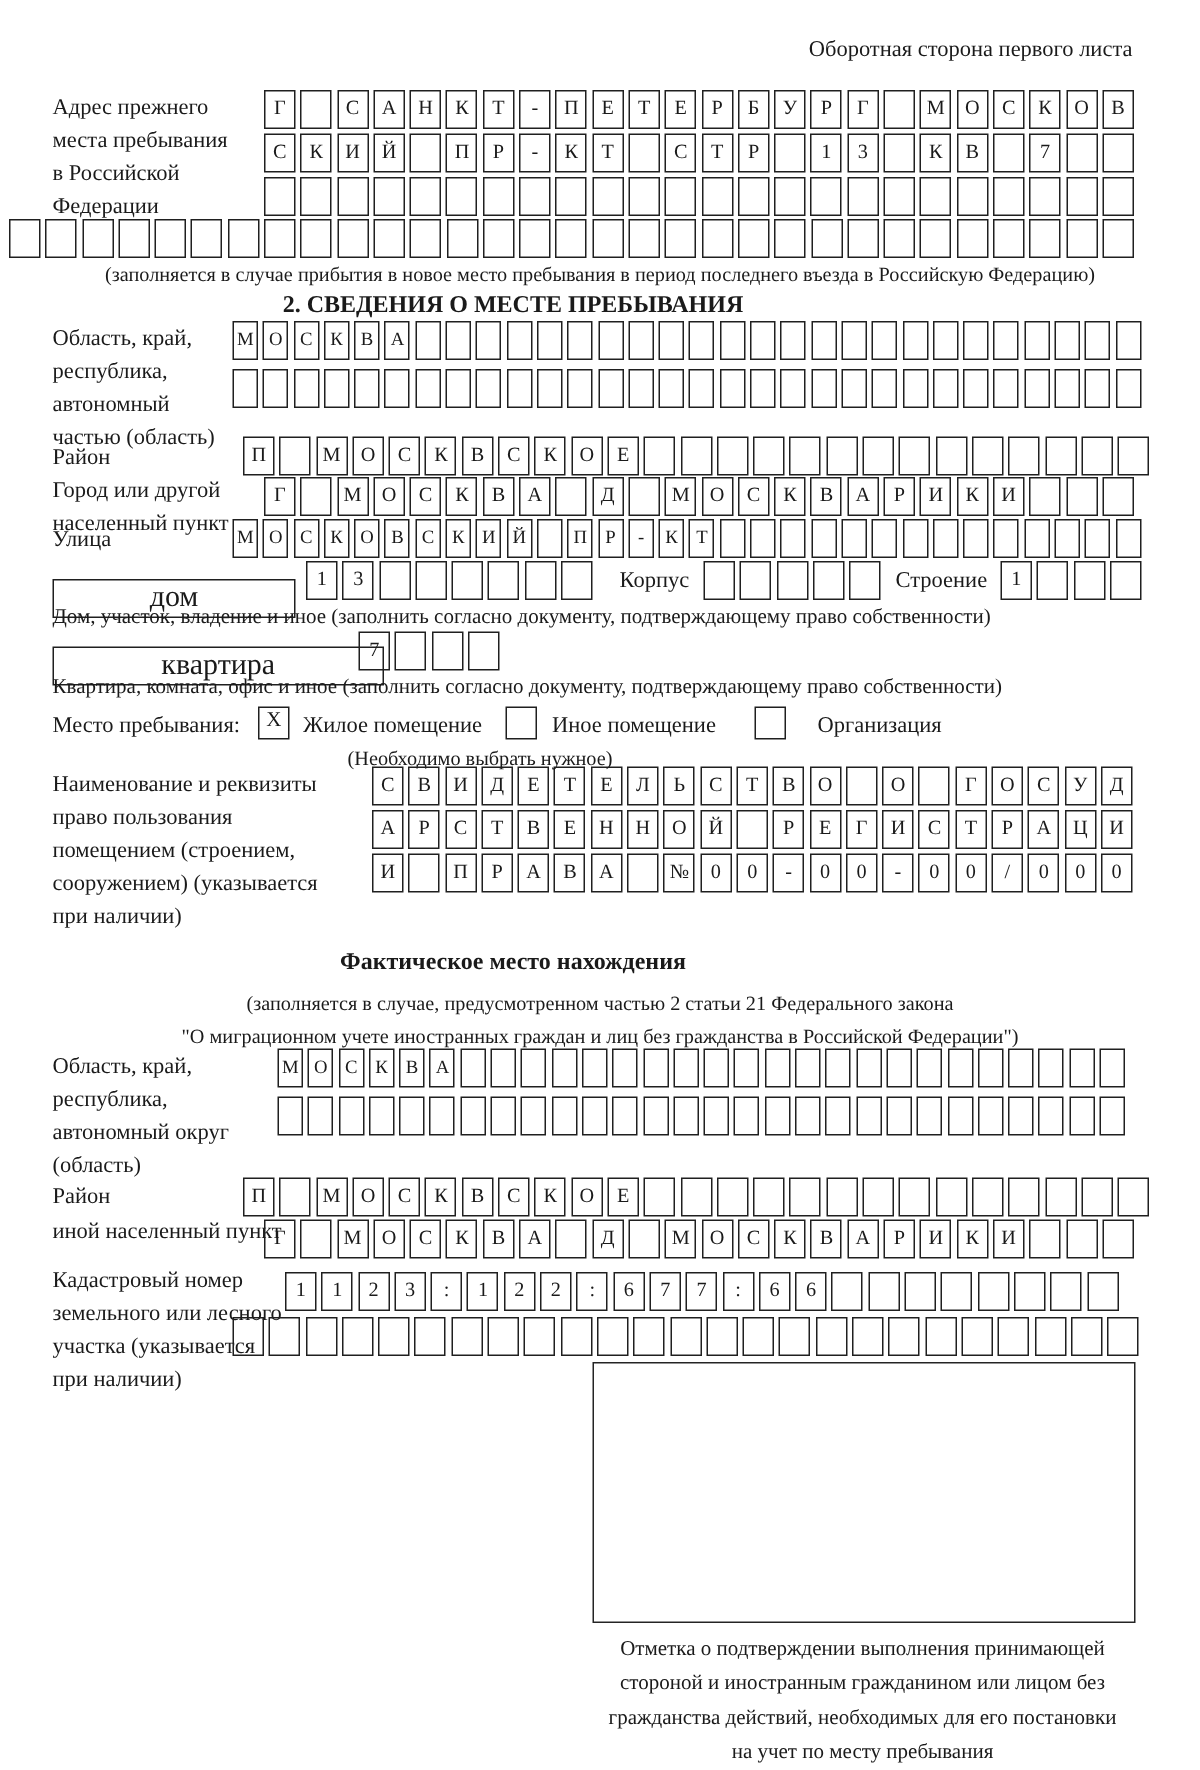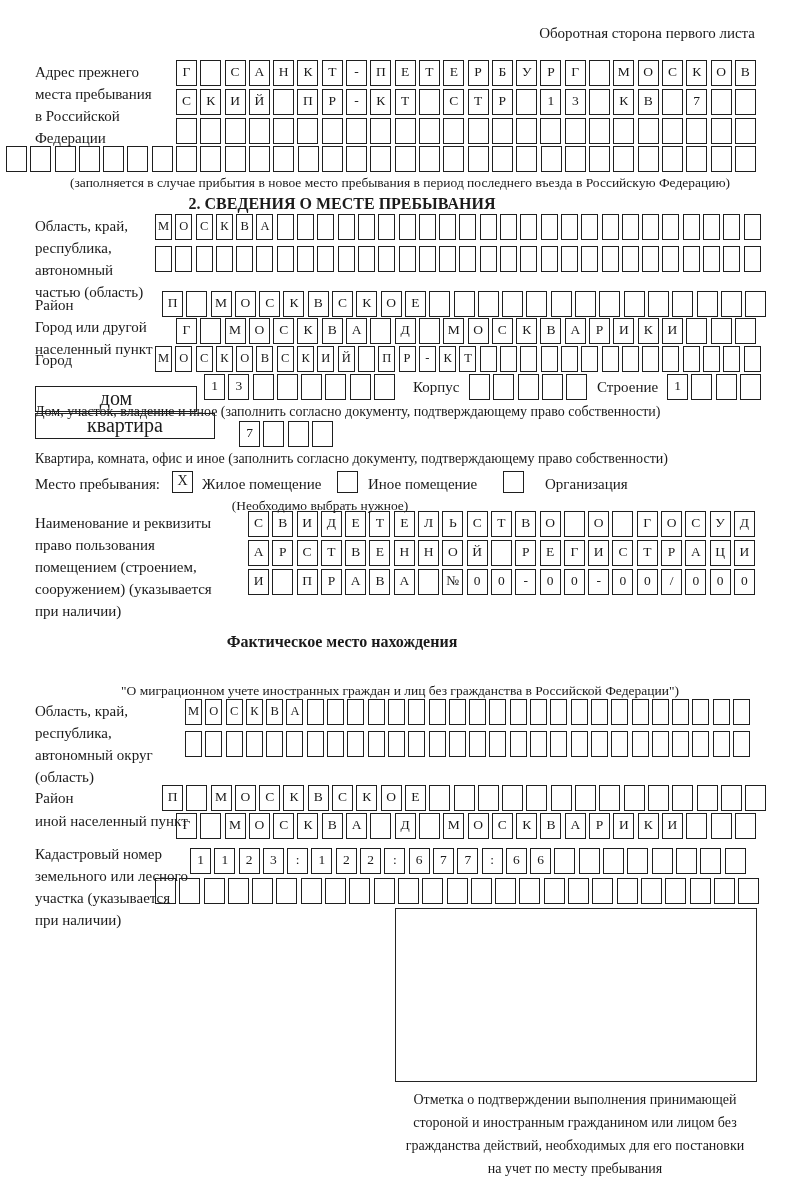--- a/index.html
+++ b/index.html
@@ -281,21 +281,21 @@
       <span class="cell">А</span>
       <span class="cell">Р</span>
       <span class="cell">И</span>
       <span class="cell">К</span>
       <span class="cell">И</span>
       <span class="cell"></span>
       <span class="cell"></span>
       <span class="cell"></span>
     </div>
 
-  <div class="lbl" style="left:35px;top:349px">Город</div>
+  <div class="lbl" style="left:35px;top:349px">Улица</div>
   <div class="row sm" style="left:155px;top:346px">
       <span class="cell">М</span>
       <span class="cell">О</span>
       <span class="cell">С</span>
       <span class="cell">К</span>
       <span class="cell">О</span>
       <span class="cell">В</span>
       <span class="cell">С</span>
       <span class="cell">К</span>
       <span class="cell">И</span>
@@ -343,21 +343,21 @@
     </div>
   <div class="lbl" style="left:597px;top:376px">Строение</div>
   <div class="row" style="left:667px;top:374px">
       <span class="cell">1</span>
       <span class="cell"></span>
       <span class="cell"></span>
       <span class="cell"></span>
     </div>
   <div class="note" style="left:35px;top:403px;font-size:14px">Дом, участок, владение и иное (заполнить согласно документу, подтверждающему право собственности)</div>
 
-  <div class="wbox" style="left:35px;top:401px;width:180px">квартира</div>
+  <div class="wbox" style="left:35px;top:419px;width:221px">квартира</div>
   <div class="row" style="left:239px;top:421px">
       <span class="cell">7</span>
       <span class="cell"></span>
       <span class="cell"></span>
       <span class="cell"></span>
     </div>
   <div class="note" style="left:35px;top:450px;font-size:14px">Квартира, комната, офис и иное (заполнить согласно документу, подтверждающему право собственности)</div>
 
   <div class="lbl" style="left:35px;top:473px">Место пребывания:</div>
   <div class="chk" style="left:172px;top:471px">X</div>
@@ -439,20 +439,21 @@
       <span class="cell">-</span>
       <span class="cell">0</span>
       <span class="cell">0</span>
       <span class="cell">/</span>
       <span class="cell">0</span>
       <span class="cell">0</span>
       <span class="cell">0</span>
     </div>
 
   <div class="title" style="top:633px">Фактическое место нахождения</div>
+  <div class="note center" style="top:660px">(заполняется в случае, предусмотренном частью 2 статьи 21 Федерального закона</div>
   <div class="note center" style="top:682px">"О миграционном учете иностранных граждан и лиц без гражданства в Российской Федерации")</div>
 
   <div class="lbl" style="left:35px;top:700px">
       <div>Область, край,</div>
       <div>республика,</div>
       <div>автономный округ</div>
       <div>(область)</div>
     </div>
   <div class="row sm" style="left:185px;top:699px">
       <span class="cell">М</span>

